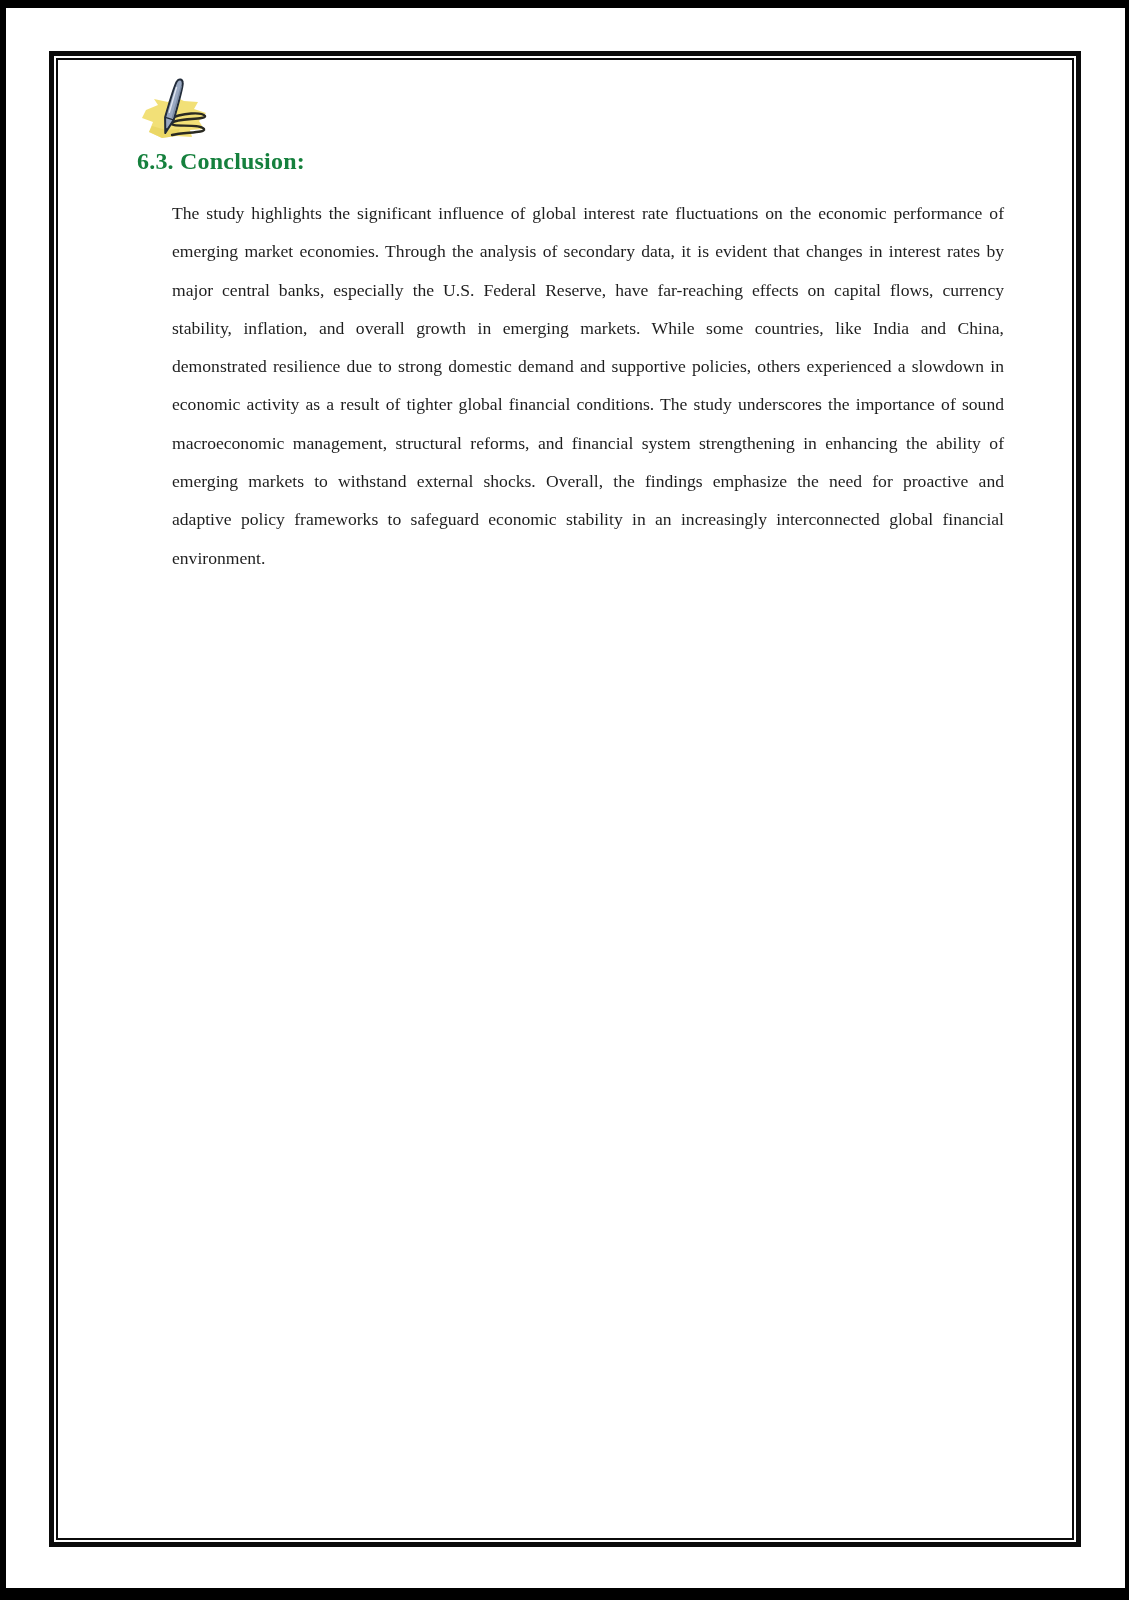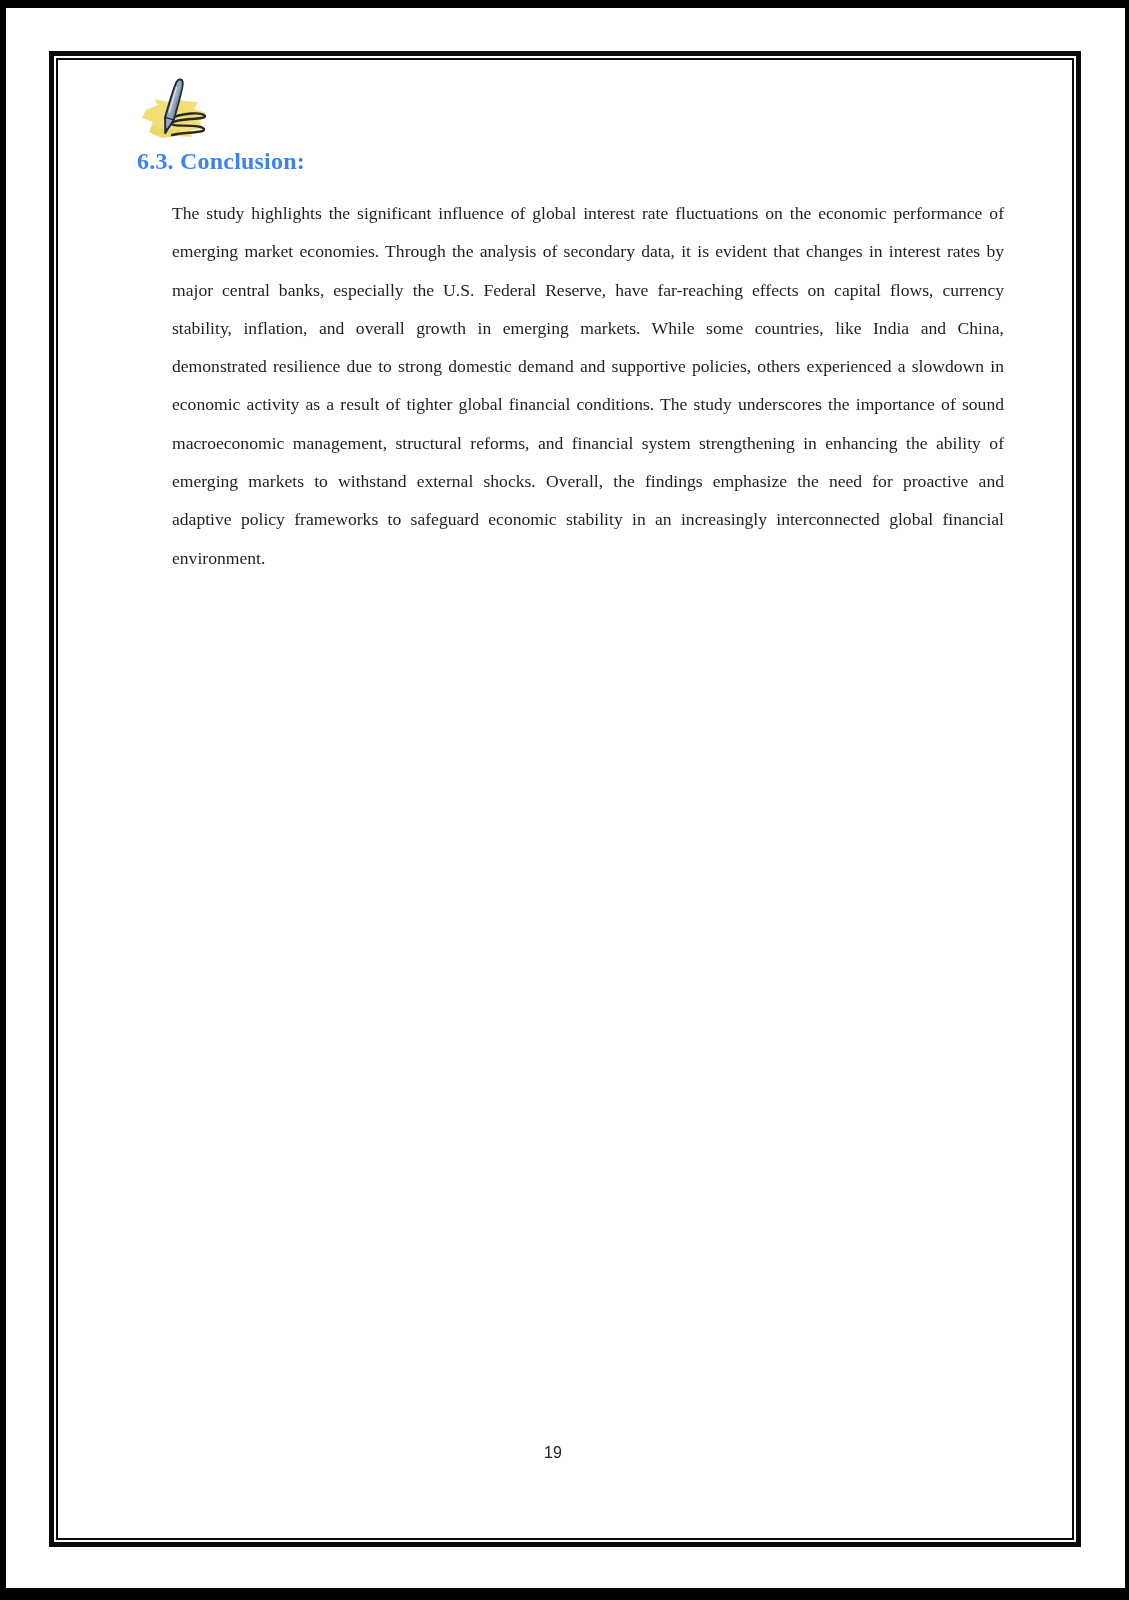--- a/index.html
+++ b/index.html
@@ -30,21 +30,21 @@
   .pen-icon {
     position: absolute;
     left: 126px; top: 66px;
     width: 86px; height: 74px;
   }
   .heading {
     position: absolute;
     left: 131px; top: 140px;
     font-size: 24px;
     font-weight: bold;
-    color: #3b82f6;
+    color: #15803d;
     letter-spacing: 0.2px;
     white-space: nowrap;
   }
   .body-paragraph {
     position: absolute;
     left: 131px; top: 186px;
     width: 832px;
     font-size: 17.6px;
     line-height: 38.3px;
     color: #1e1e1e;
@@ -86,16 +86,15 @@
         <path d="M-1.6,-6 L0,-0.5 L1.6,-6 Z" fill="#222c3a"></path>
         <path d="M-1.8,-48 L-1.8,-22" stroke="#e8edf5" stroke-width="1.4" stroke-linecap="round" opacity="0.9"></path>
         <path d="M2.6,-50 L2.6,-18" stroke-width="1.6" stroke-linecap="round" opacity="0.8" stroke="#76879f"></path>
       </g>
     </svg>
 
     <h2 class="heading">6.3. Conclusion:</h2>
 
     <p class="body-paragraph">The study highlights the significant influence of global interest rate fluctuations on the economic performance of emerging market economies. Through the analysis of secondary data, it is evident that changes in interest rates by major central banks, especially the U.S. Federal Reserve, have far-reaching effects on capital flows, currency stability, inflation, and overall growth in emerging markets. While some countries, like India and China, demonstrated resilience due to strong domestic demand and supportive policies, others experienced a slowdown in economic activity as a result of tighter global financial conditions. The study underscores the importance of sound macroeconomic management, structural reforms, and financial system strengthening in enhancing the ability of emerging markets to withstand external shocks. Overall, the findings emphasize the need for proactive and adaptive policy frameworks to safeguard economic stability in an increasingly interconnected global financial environment.</p>
 
-    <div class="page-number">19</div>
 
   </div>
 </div>
 
 </body></html>

